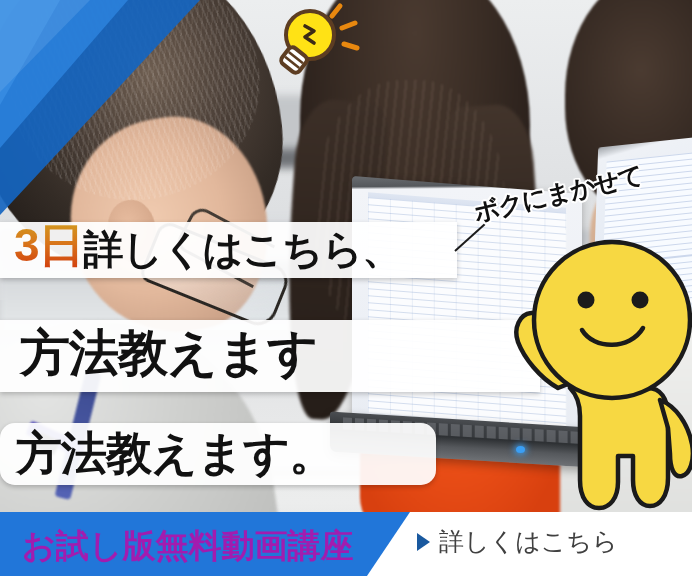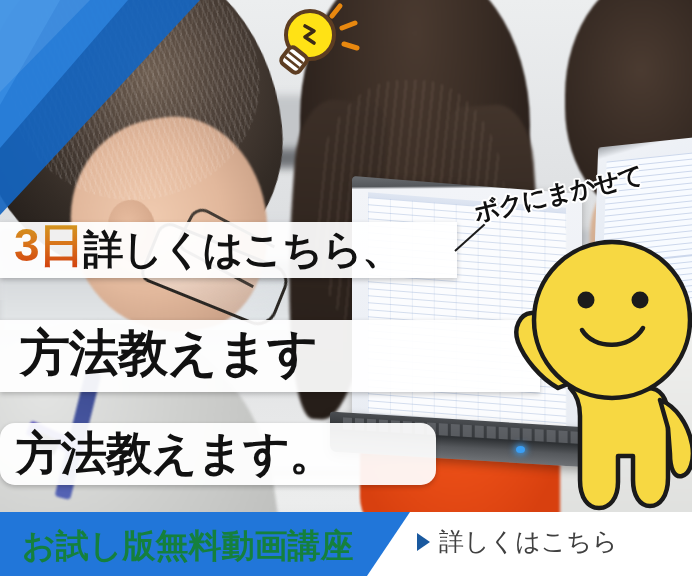--- a/index.html
+++ b/index.html
@@ -382,21 +382,21 @@
     left: 0; top: 0;
     width: 410px; height: 64px;
     background: #2176d9;
     clip-path: polygon(0 0, 100% 0, 89.5% 100%, 0 100%);
   }
   .bb-blue-label {
     position: absolute;
     left: 22px; top: 12px;
     font-size: 33px;
     font-weight: 700;
-    color: #15803d;
+    color: #a21caf;
     letter-spacing: 0px;
     white-space: nowrap;
   }
   .bb-cta {
     position: absolute;
     left: 417px; top: 13px;
     display: flex;
     align-items: center;
     gap: 9px;
     white-space: nowrap;

